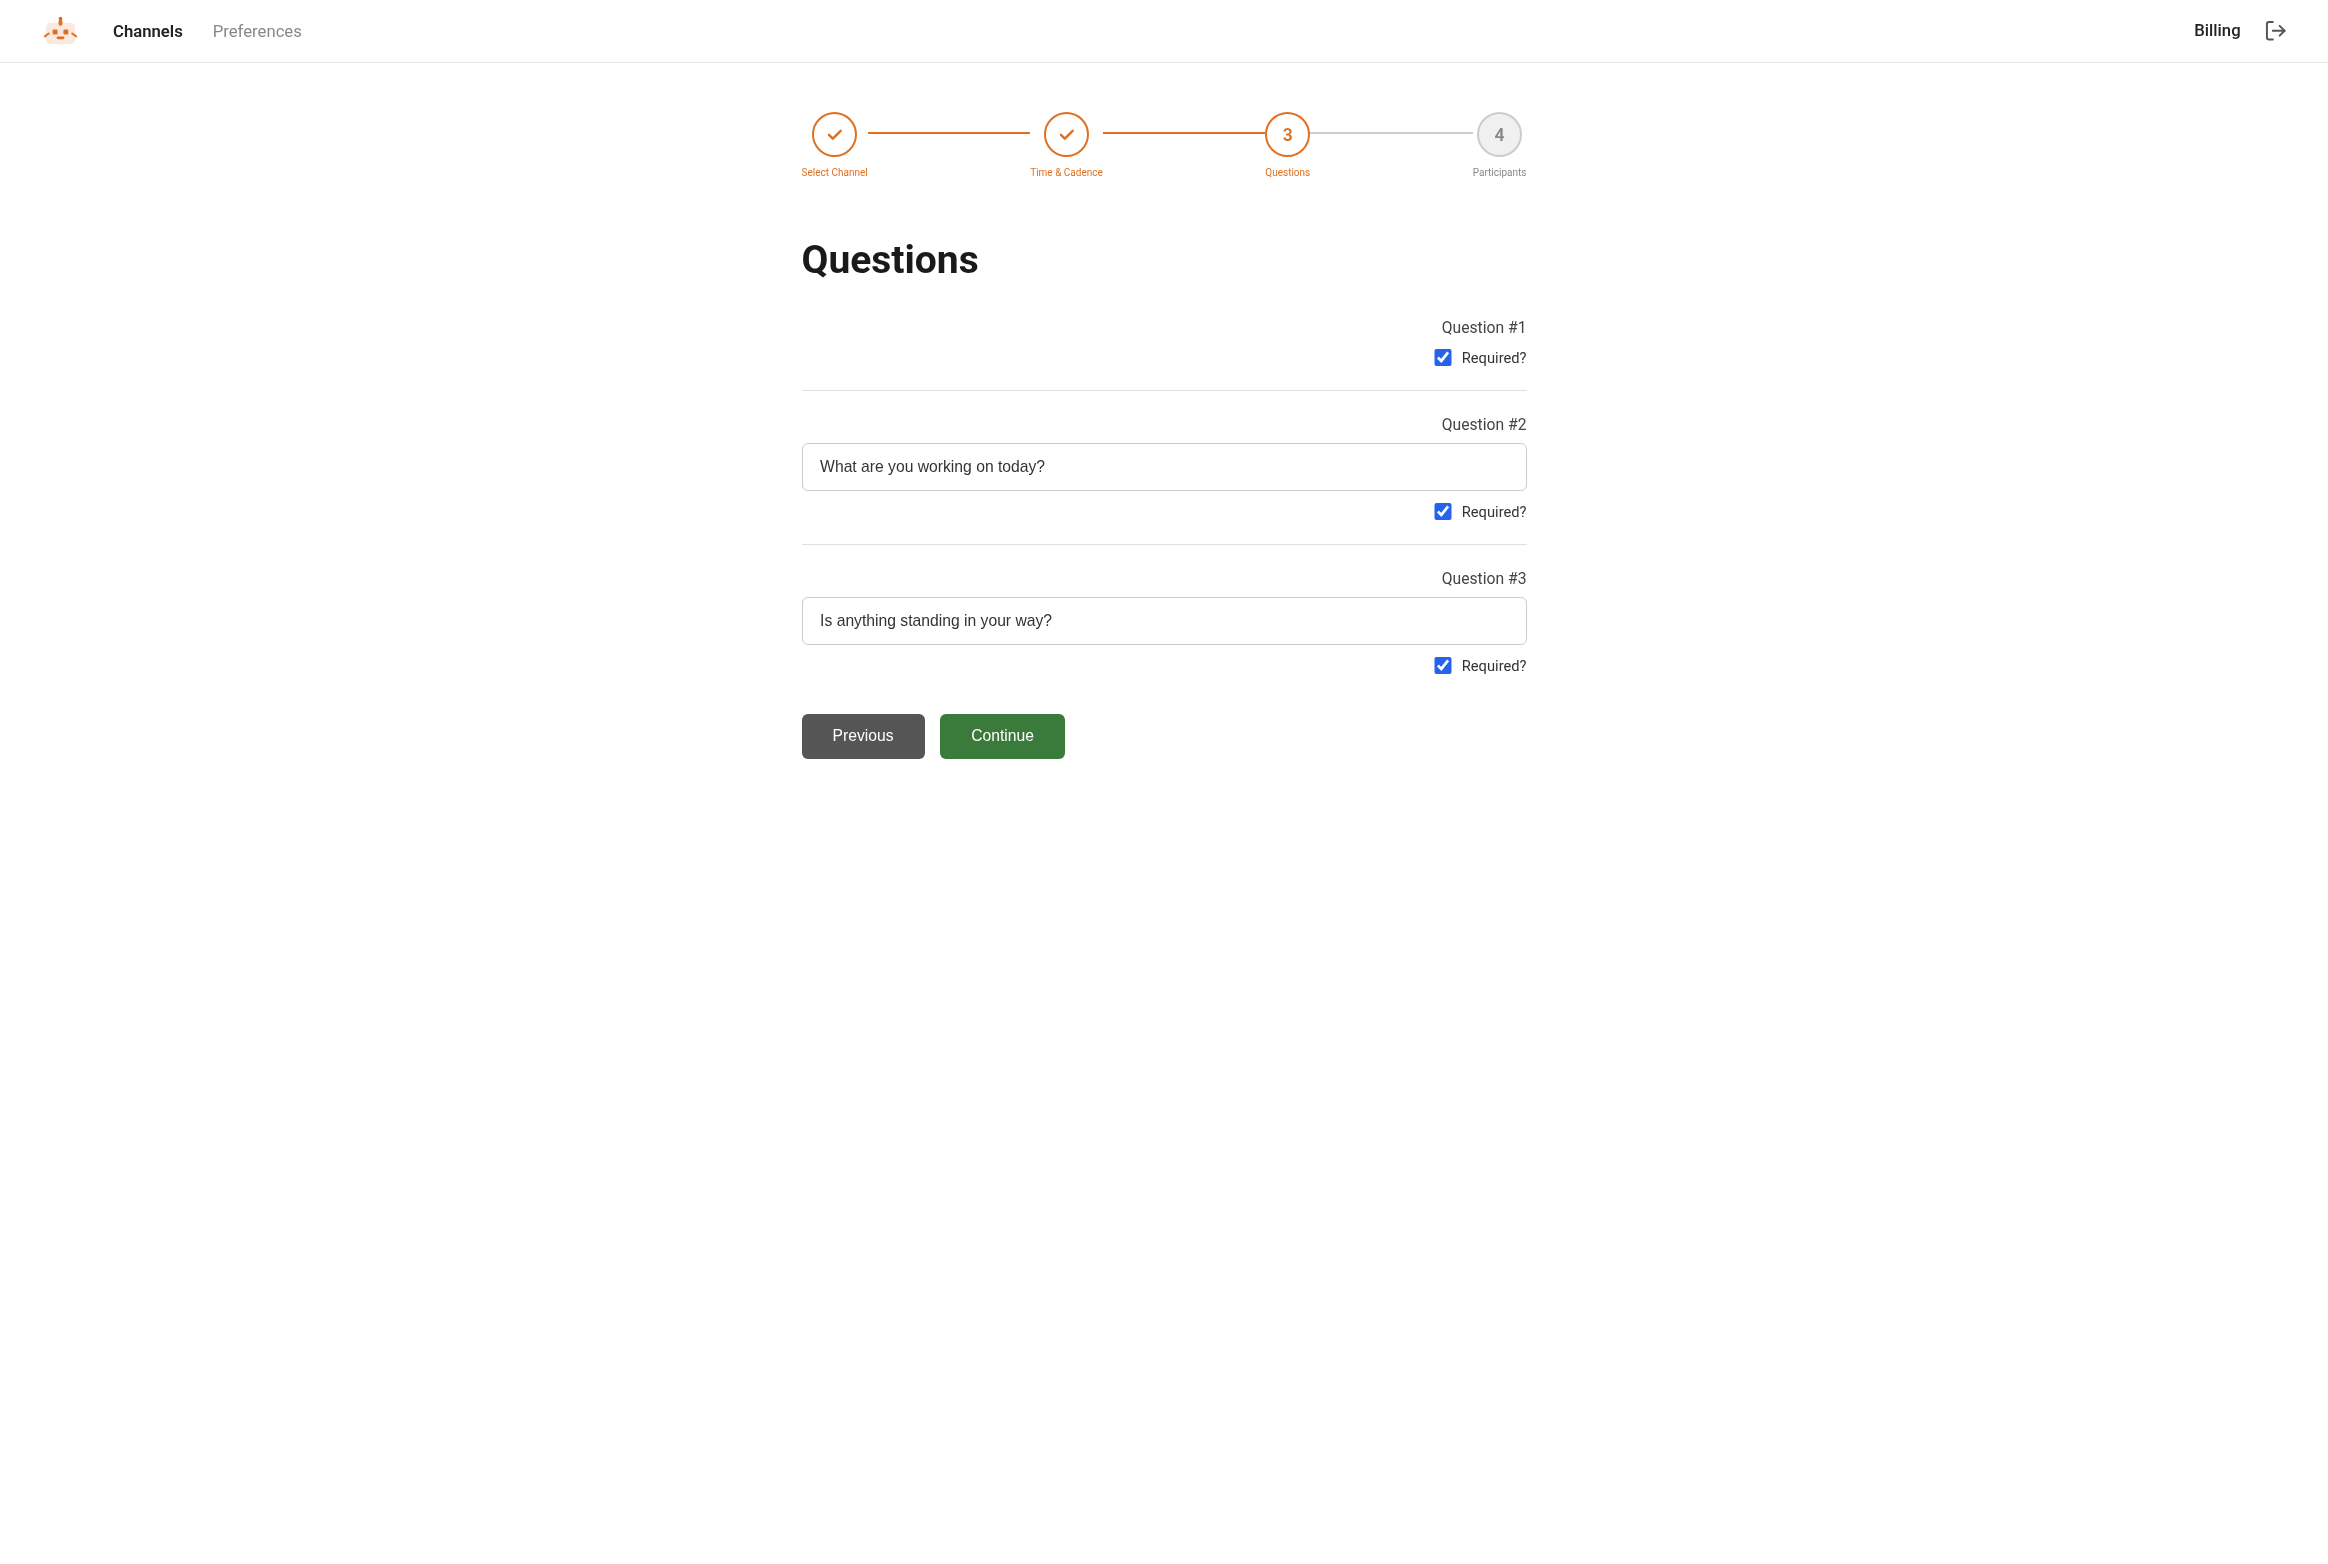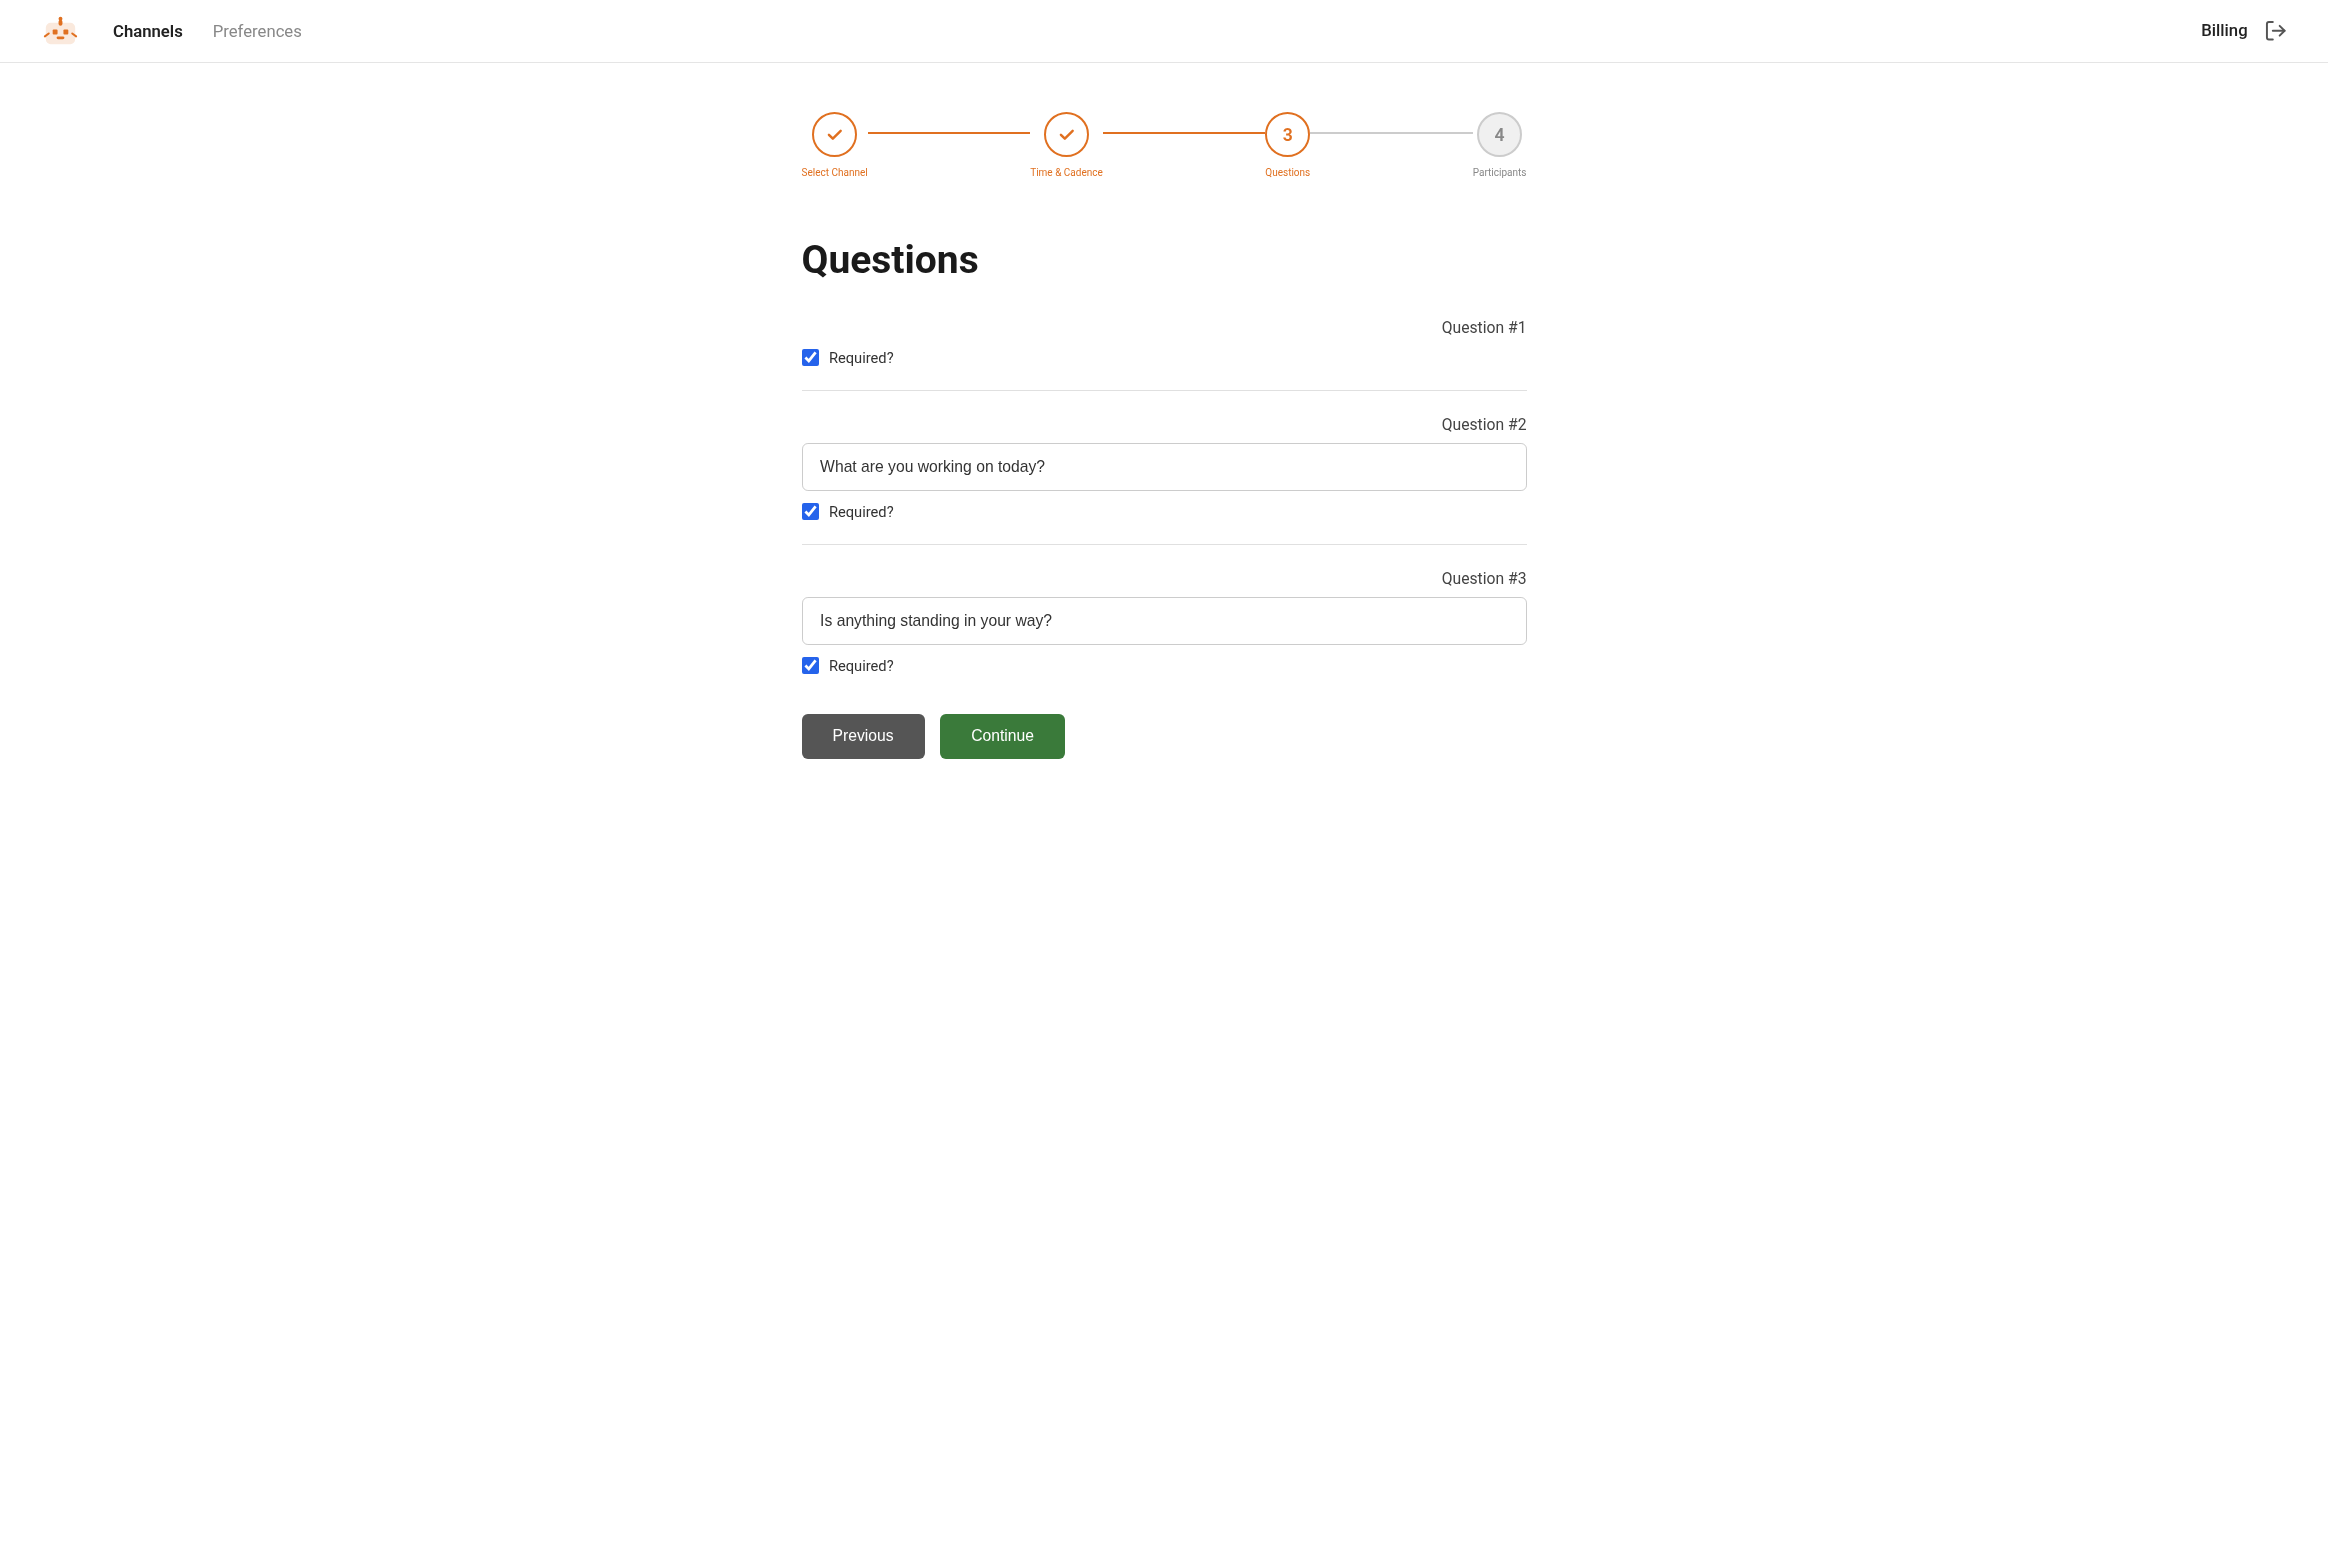--- a/index.html
+++ b/index.html
@@ -44,21 +44,21 @@
       color: #222;
       font-weight: 600;
     }
     .nav-link.muted {
       color: #888;
       font-weight: 400;
     }
     .header-right {
       display: flex;
       align-items: center;
-      gap: 14px;
+      gap: 21px;
     }
     .billing-link {
       font-size: 16.7px;
       color: #222;
       font-weight: 500;
       cursor: pointer;
     }
     .logout-icon {
       width: 27.4px;
       height: 27.4px;
@@ -165,20 +165,21 @@
       color: #333;
       outline: none;
       background: #fff;
     }
     .required-row {
       display: flex;
       align-items: center;
       gap: 9.8px;
       margin-top: 11.8px;
       margin-bottom: 0;
+      justify-content: flex-end;
     }
     .required-checkbox {
       width: 17.6px;
       height: 17.6px;
       accent-color: #2563eb;
       cursor: pointer;
     }
     .required-label {
       font-size: 14.7px;
       color: #333;

